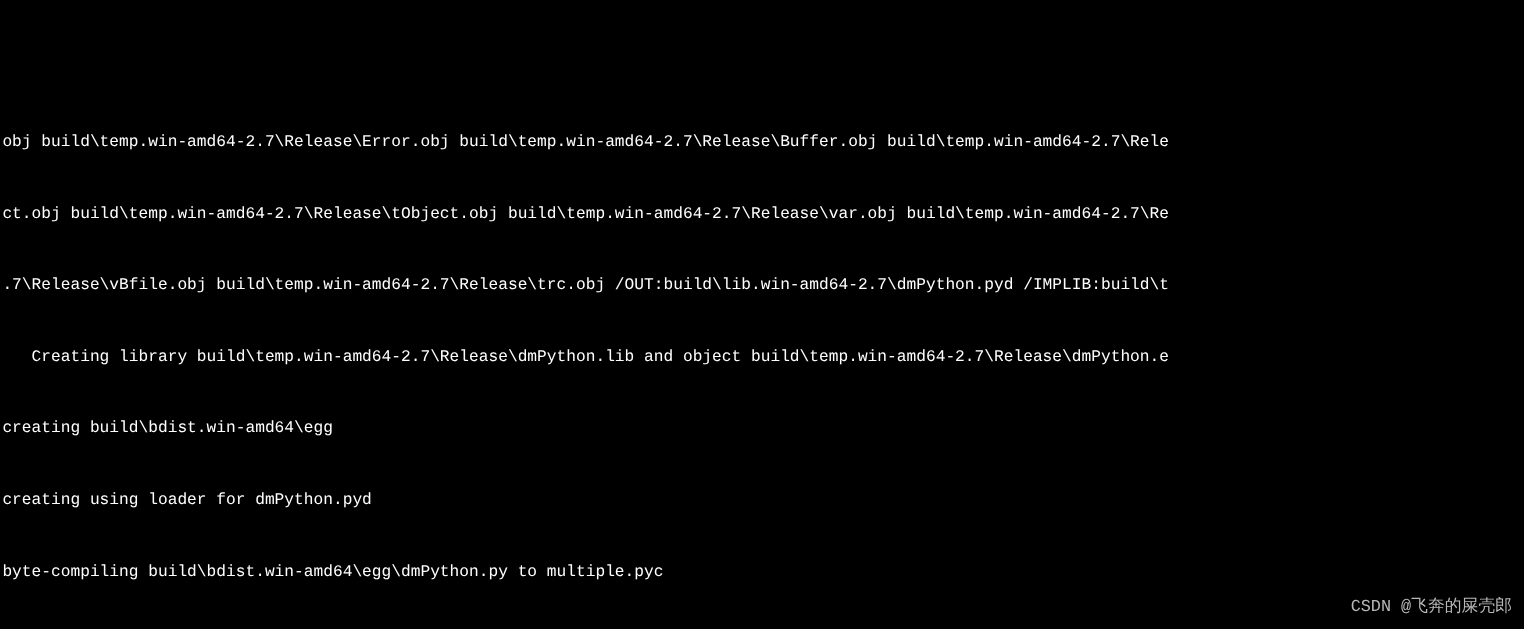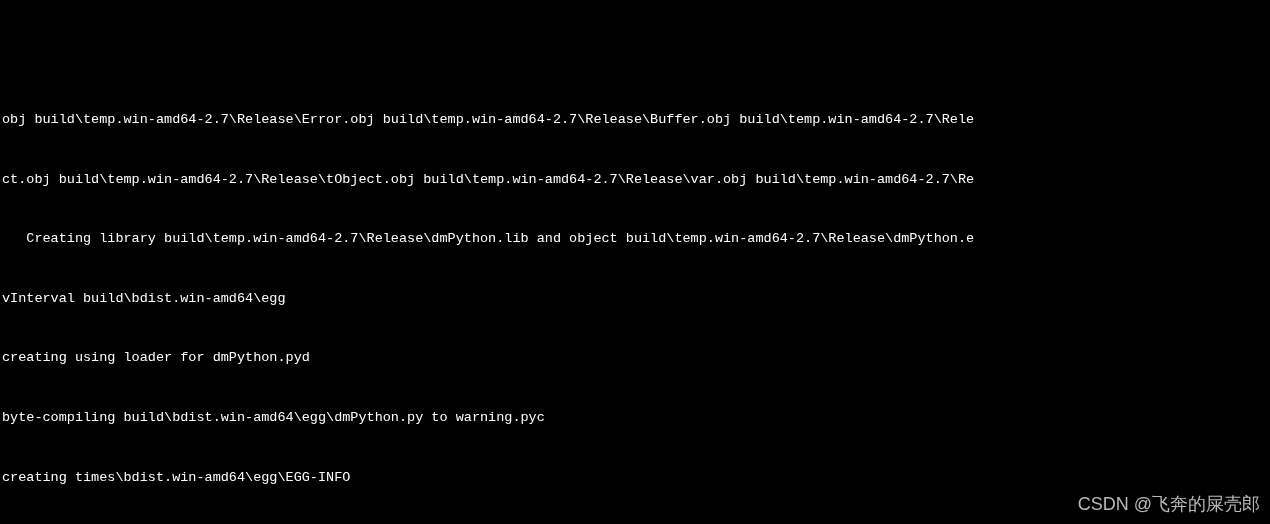--- a/index.html
+++ b/index.html
@@ -20,41 +20,42 @@
       white-space: pre;
     }
     .terminal-content {
       padding: 0 2px;
     }
     .watermark {
       position: absolute;
       bottom: 8px;
       right: 10px;
       color: #b8b8b8;
-      font-size: 18px;
-      font-family: Liberation Sans, sans-serif;
+      font-size: 14px;
+      font-family: Liberation Mono, monospace;
       white-space: normal;
     }
     .line {
       display: block;
       margin-top: 25px;
     }
   </style>
 </head>
 <body>
 
 
 
 <div class="terminal-content">
 <span class="line">obj build\temp.win-amd64-2.7\Release\Error.obj build\temp.win-amd64-2.7\Release\Buffer.obj build\temp.win-amd64-2.7\Rele</span>
 <span class="line">ct.obj build\temp.win-amd64-2.7\Release\tObject.obj build\temp.win-amd64-2.7\Release\var.obj build\temp.win-amd64-2.7\Re</span>
+<span class="line">.7\Release\vBfile.obj build\temp.win-amd64-2.7\Release\trc.obj /OUT:build\lib.win-amd64-2.7\dmPython.pyd /IMPLIB:build\t</span>
 <span class="line">   Creating library build\temp.win-amd64-2.7\Release\dmPython.lib and object build\temp.win-amd64-2.7\Release\dmPython.e</span>
-<span class="line">vInterval build\bdist.win-amd64\egg</span>
+<span class="line">creating build\bdist.win-amd64\egg</span>
 <span class="line">creating using loader for dmPython.pyd</span>
-<span class="line">byte-compiling build\bdist.win-amd64\egg\dmPython.py to warning.pyc</span>
+<span class="line">byte-compiling build\bdist.win-amd64\egg\dmPython.py to multiple.pyc</span>
 <span class="line">creating times\bdist.win-amd64\egg\EGG-INFO</span>
 
 
 
 
 
 
 
 
 

